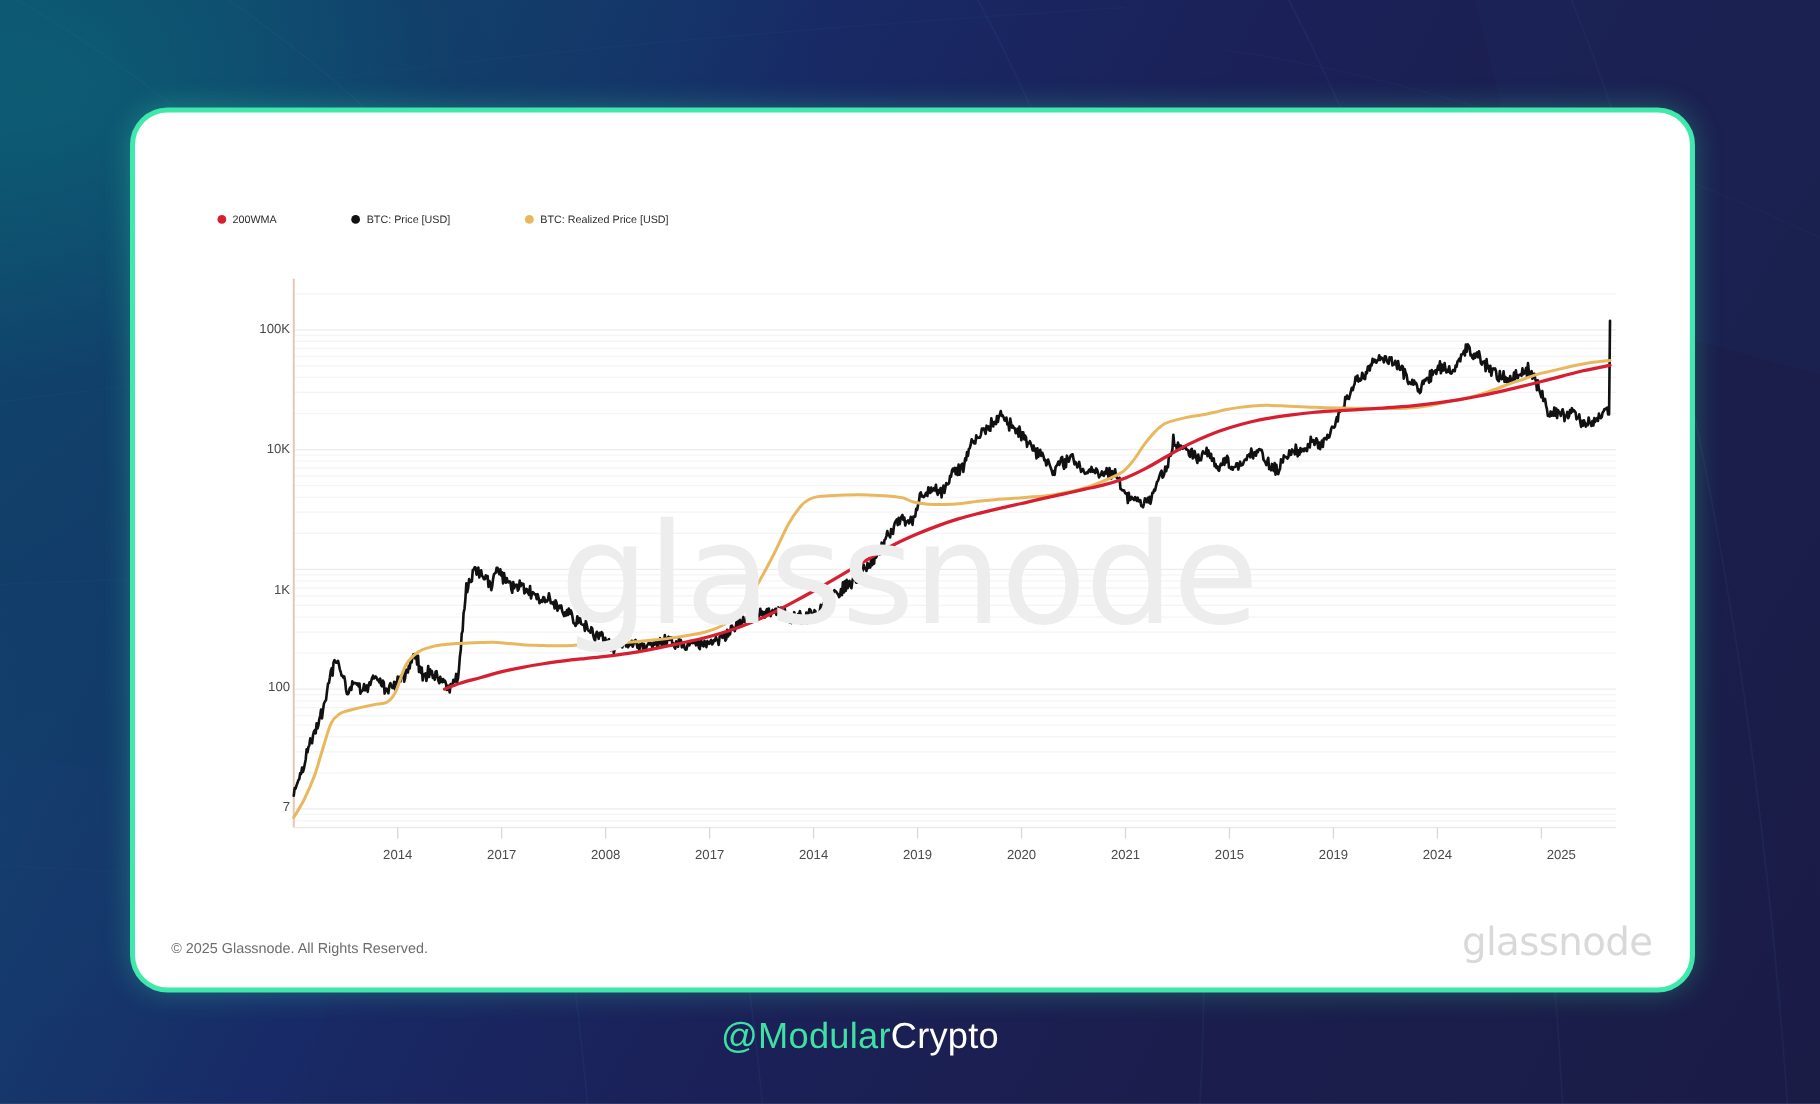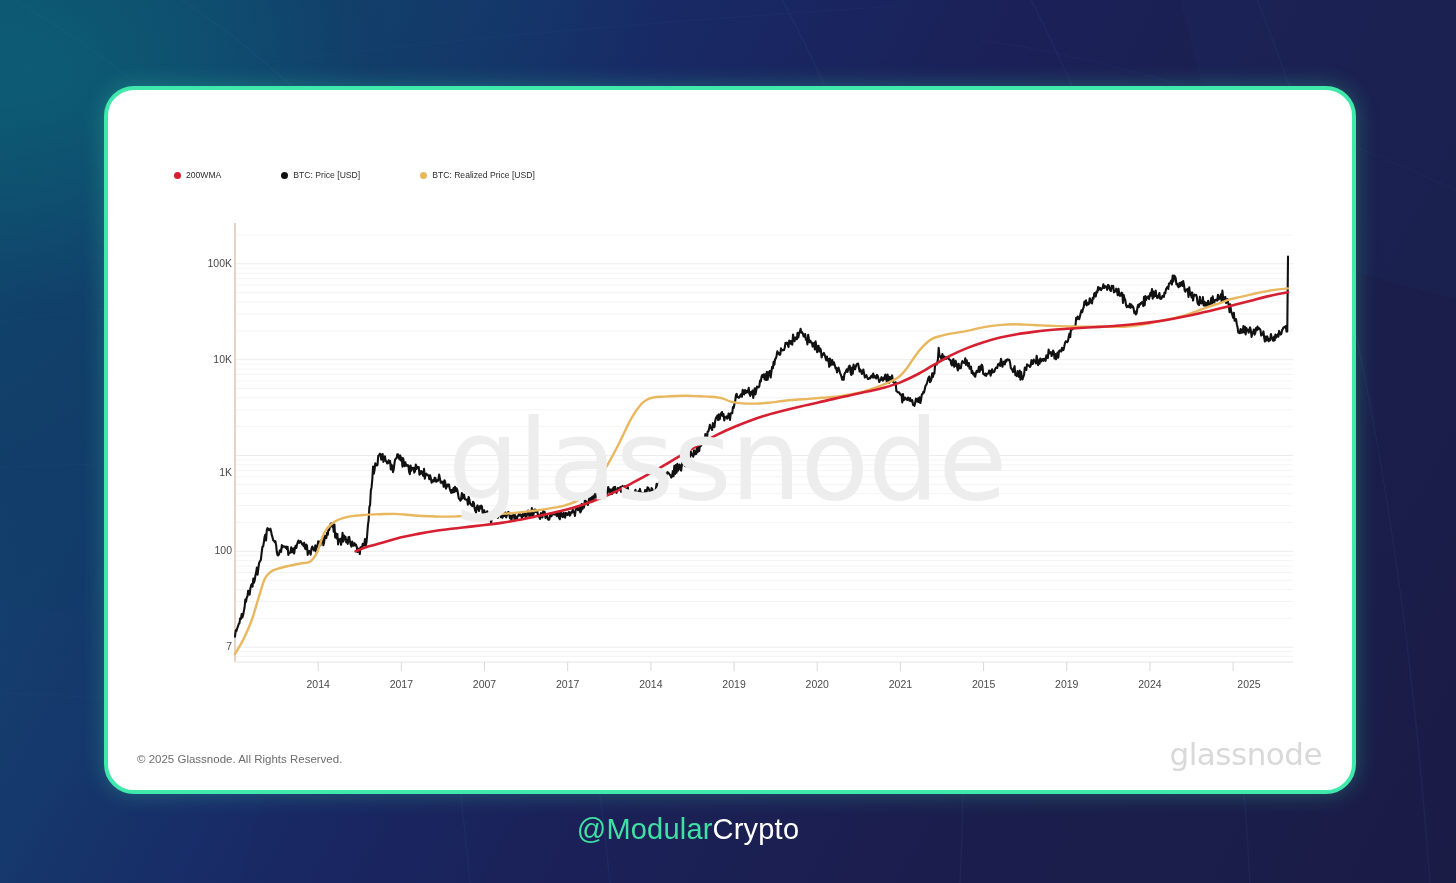--- a/index.html
+++ b/index.html
@@ -195,21 +195,21 @@
     <div class="ylabels" id="ylabels">
         <div class="ylabel" style="top: 550.156px;">7</div>
         <div class="ylabel" style="top: 454.329px;">100</div>
         <div class="ylabel" style="top: 376px;">1K</div>
         <div class="ylabel" style="top: 262.674px;">10K</div>
         <div class="ylabel" style="top: 166.847px;">100K</div>
       </div>
     <div class="xlabels" id="xlabels">
         <div class="xlabel" style="left: 210.176px; top: 0px;">2014</div>
         <div class="xlabel" style="left: 293.352px; top: 0px;">2017</div>
-        <div class="xlabel" style="left: 376.528px; top: 0px;">2007</div>
+        <div class="xlabel" style="left: 376.528px; top: 0px;">2008</div>
         <div class="xlabel" style="left: 459.704px; top: 0px;">2017</div>
         <div class="xlabel" style="left: 542.881px; top: 0px;">2014</div>
         <div class="xlabel" style="left: 626.057px; top: 0px;">2019</div>
         <div class="xlabel" style="left: 709.233px; top: 0px;">2020</div>
         <div class="xlabel" style="left: 792.409px; top: 0px;">2021</div>
         <div class="xlabel" style="left: 875.585px; top: 0px;">2015</div>
         <div class="xlabel" style="left: 958.761px; top: 0px;">2019</div>
         <div class="xlabel" style="left: 1041.94px; top: 0px;">2024</div>
         <div class="xlabel" style="left: 1141px; top: 0px;">2025</div>
       </div>

